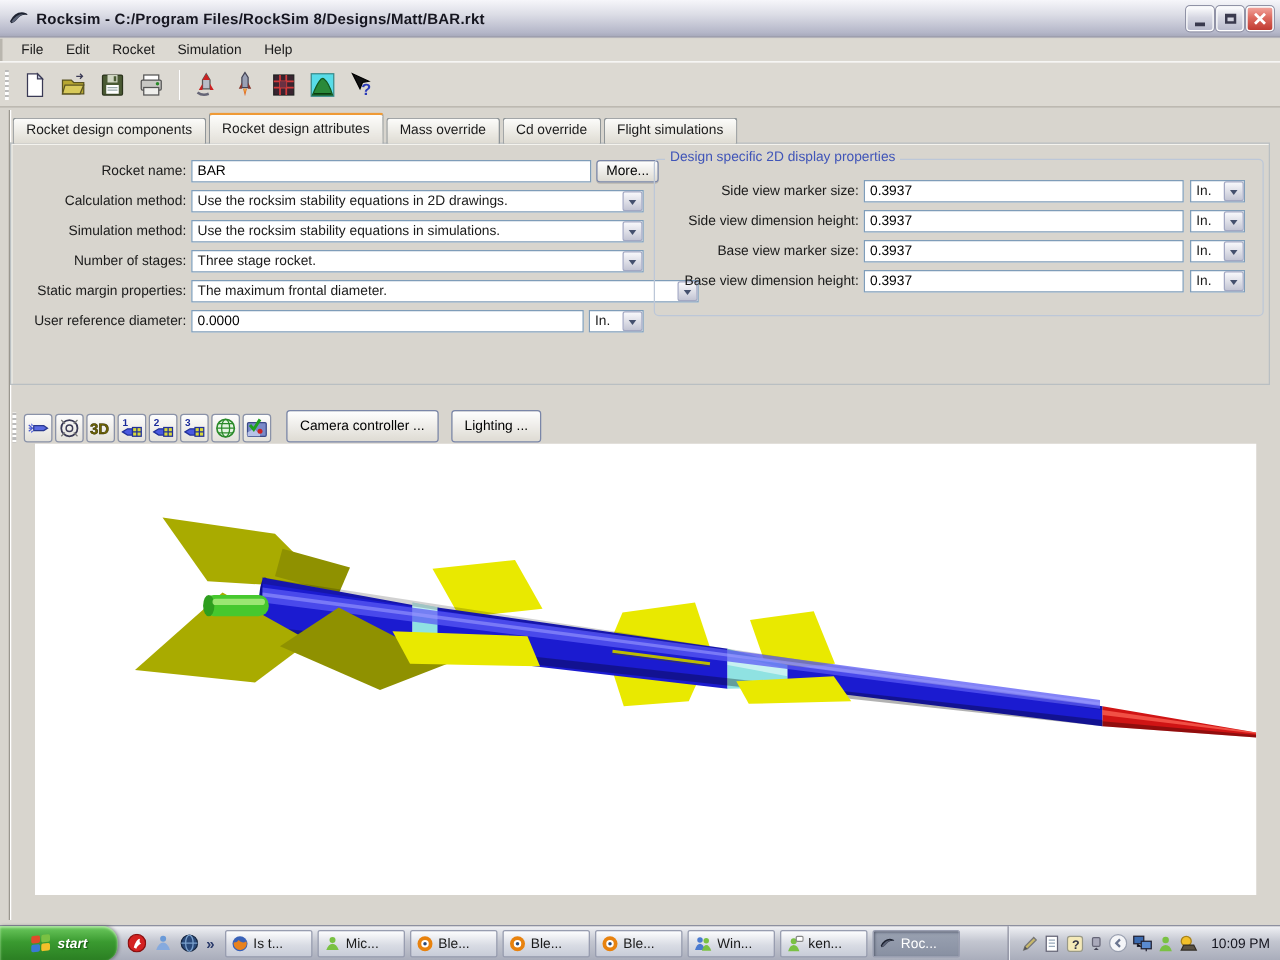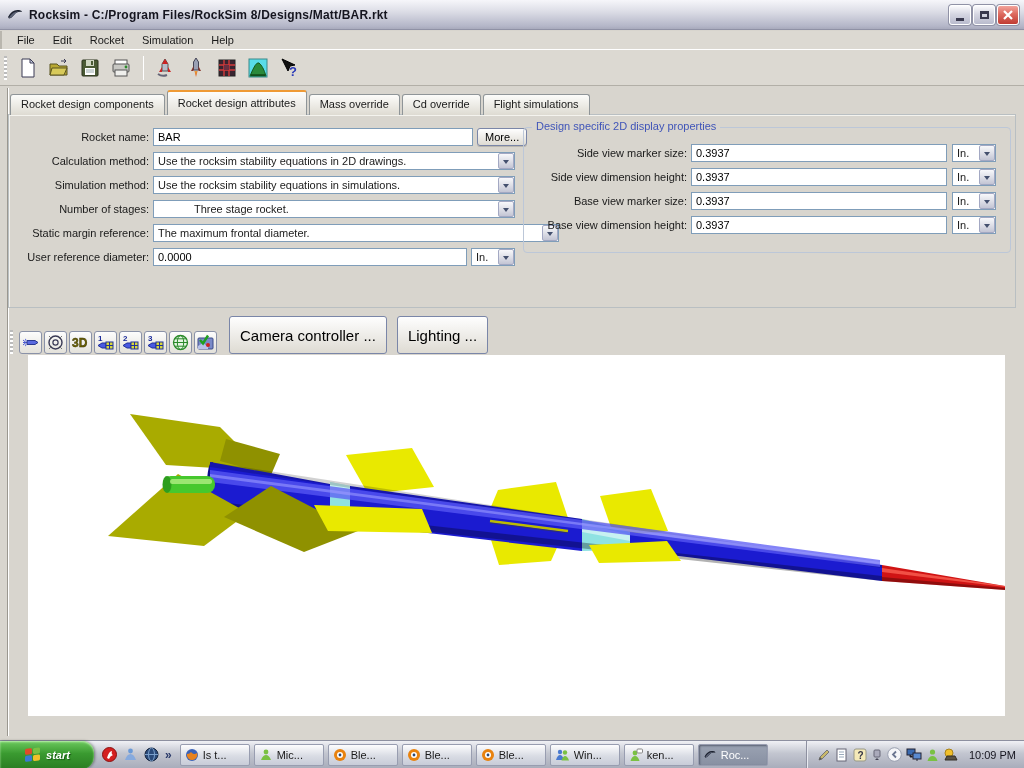--- a/index.html
+++ b/index.html
@@ -61,22 +61,22 @@
     font-family:"Liberation Sans",sans-serif; font-size:11px; padding:1px 7px; box-shadow:0 1px 0 #b9b6ae; }
   #fieldset2d { position:absolute; left:514px; top:12px; width:488px; height:126px;
     border:1px solid #bcc7d8; border-radius:4px; }
   #fieldset2d-title { position:absolute; top:-8px; left:8px; background:#d8d5ce; padding:0 4px; color:#4055b8;text-align:center; }
   .fs-label { position:absolute; left:0; width:163px; text-align:right; line-height:18px; }
 
   
   #viewbar { position:absolute; left:0; top:318px; width:1024px; height:36px; display:flex; align-items:flex-end; }
   .vb-btn { width:23px; height:23px; margin-right:2px; border:1px solid #8a92a8; border-radius:3px;
     background:linear-gradient(#fdfdfd,#e3e1da); display:flex; align-items:center; justify-content:center; }
-  .vb-push { height:38px; border:1px solid #7a86a8; border-radius:3px; background:linear-gradient(#fefefe,#dedbd3);
-    font-size:15px; padding:2px 10px; margin-left:10px; white-space:nowrap;margin-top:28px; }
+  .vb-push { height:26px; border:1px solid #7a86a8; border-radius:3px; background:linear-gradient(#fefefe,#dedbd3);
+    font-size:11px; padding:2px 10px; margin-left:10px; white-space:nowrap;margin-top:28px; }
 
   
   #canvas { position:absolute; left:28px; top:355px; width:977px; height:361px; background:#fff; }
   #left-rail { position:absolute; left:7px; top:88px; width:2px; height:648px;
     border-left:1px solid #9a978f; border-right:1px solid #fff; }
 
   
   #taskbar { position:absolute; left:0; top:740px; width:1024px; height:28px;
     background:linear-gradient(#f0f1f5,#c3c6d0 45%,#a9adbb); border-top:1px solid #8d90a0; display:flex; align-items:center; }
   #start-btn { width:94px; height:28px; border-radius:0 12px 12px 0;
@@ -221,26 +221,26 @@
       <span class="combo-btn"></span>
     </div>
 
     <div class="frm-label" style="top:61px;">Simulation method:</div>
     <div class="xp-combo" style="left:144px; top:61px; width:362px;">
       <span class="combo-text">Use the rocksim stability equations in simulations.</span>
       <span class="combo-btn"></span>
     </div>
 
     <div class="frm-label" style="top:85px;">Number of stages:</div>
-    <div class="xp-combo" style="left:144px; top:85px; width:362px;padding-left:36px;">
+    <div class="xp-combo" style="left:144px; top:85px; width:362px;">
       <span class="combo-text">Three stage rocket.</span>
       <span class="combo-btn"></span>
     </div>
 
-    <div class="frm-label" style="top:109px;">Static margin reference:</div>
+    <div class="frm-label" style="top:109px;">Static margin properties:</div>
     <div class="xp-combo" style="left:144px; top:109px; width:406px;">
       <span class="combo-text">The maximum frontal diameter.</span>
       <span class="combo-btn"></span>
     </div>
 
     <div class="frm-label" style="top:133px;">User reference diameter:</div>
     <input class="xp-input" style="left: 144px; top: 133px; width: 314px;" value="0.0000">
     <div class="xp-combo" style="left:462px; top:133px; width:44px;">
       <span class="combo-text">In.</span>
       <span class="combo-btn"></span>

